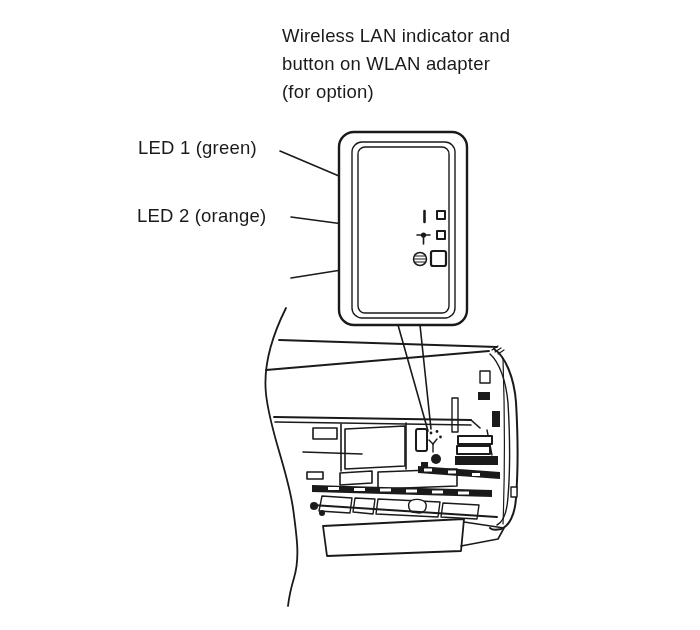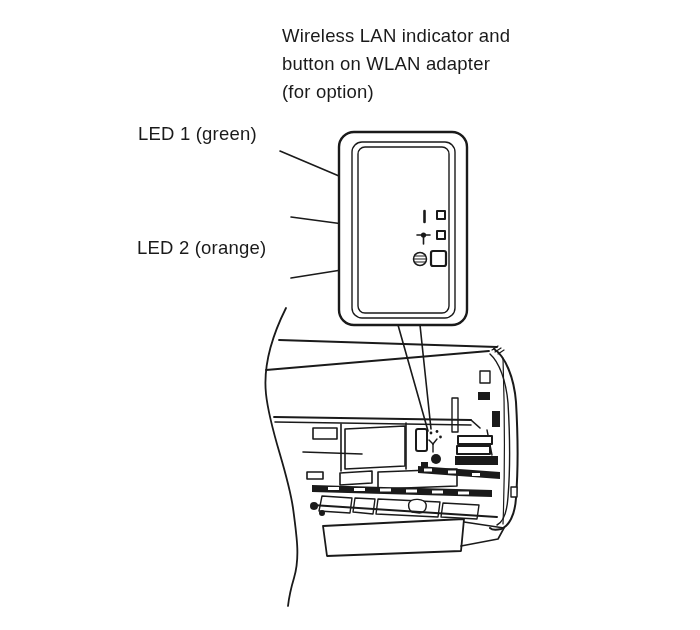--- a/index.html
+++ b/index.html
@@ -144,17 +144,17 @@
           <rect x="511" y="487" width="6" height="10" stroke-width="1.4" fill="#fff"></rect>
         </g>
       </g>
     </g>
   </svg>
 
   <div class="txt" style="left:282px;top:22px;width:280px;">Wireless LAN indicator and
 button on WLAN adapter
 (for option)</div>
 
-  <div class="lbl" style="left:138px;top:123px;text-align:center;">LED 1 (green)</div>
+  <div class="lbl" style="left:138px;top:137px;text-align:center;">LED 1 (green)</div>
 
-  <div class="lbl" style="left:137px;top:205px;margin-top:32px;">LED 2 (orange)</div>
+  <div class="lbl" style="left:137px;top:205px;">LED 2 (orange)</div>
 
 </div>
 
 </body></html>

